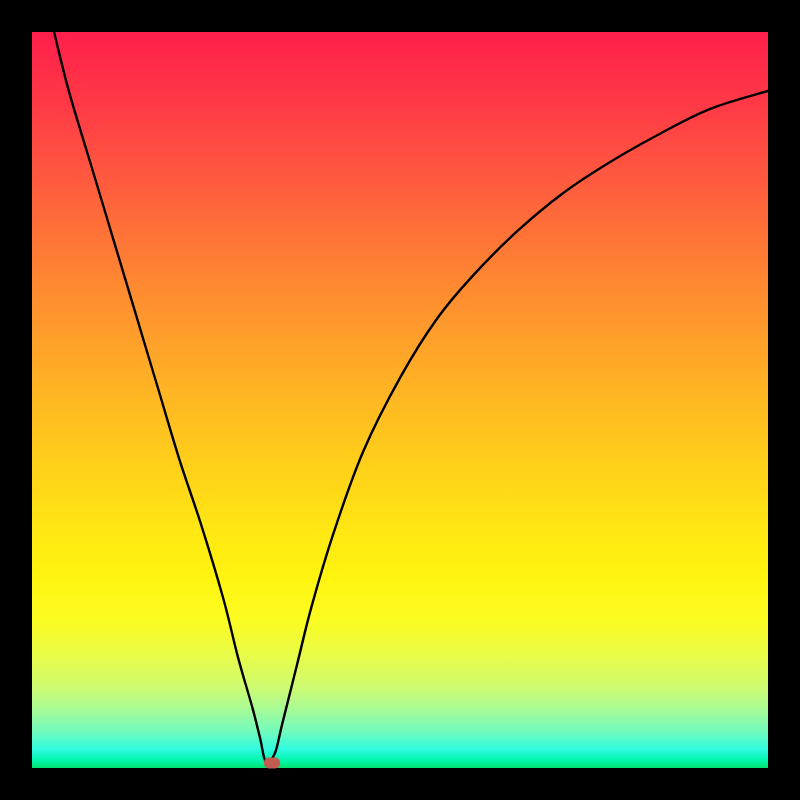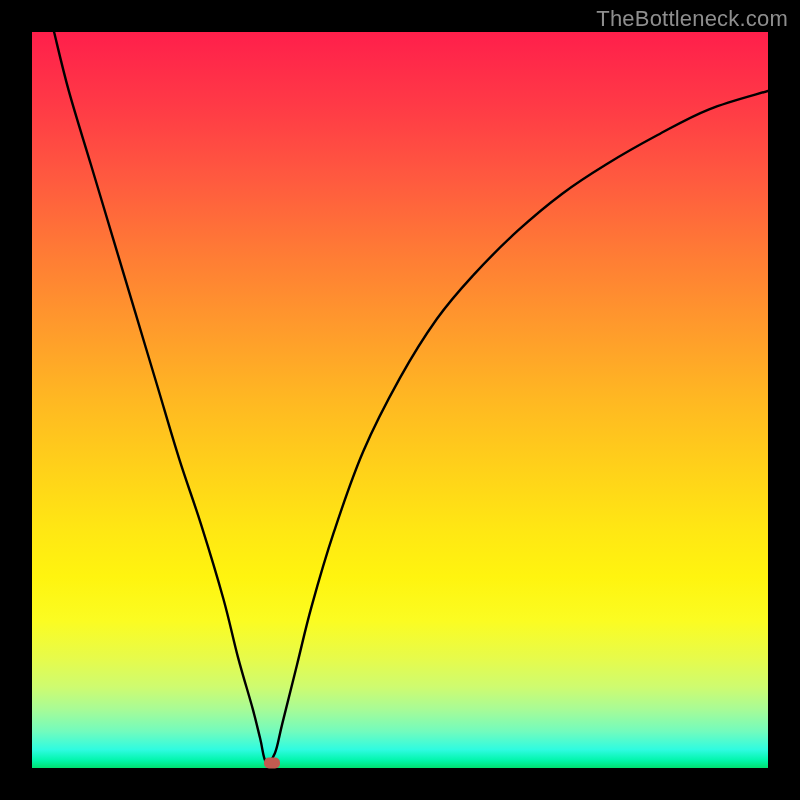--- a/index.html
+++ b/index.html
@@ -67,20 +67,19 @@
     height: 11px;
     border-radius: 5px;
     background: #c25b50;
     transform: translate(-50%, -50%);
   }
 </style>
 </head>
 <body>
 
 <div class="frame">
-  <div class="watermark">TheBottleneck.com</div>
   <div class="plot-area">
     <svg class="curve" viewBox="0 0 736 736" preserveAspectRatio="none">
       <path id="curve-path" fill="none" stroke="#000" stroke-width="2.4" stroke-linejoin="round" stroke-linecap="round" d="M 22.08 0.00 C 24.73 10.60, 30.18 35.03, 36.80 58.88 C 43.42 82.73, 50.93 105.98, 58.88 132.48 C 66.83 158.98, 73.01 179.58, 80.96 206.08 C 88.91 232.58, 95.09 253.18, 103.04 279.68 C 110.99 306.18, 117.17 326.78, 125.12 353.28 C 133.07 379.78, 139.25 401.71, 147.20 426.88 C 155.15 452.05, 161.33 467.95, 169.28 493.12 C 177.23 518.29, 184.74 542.87, 191.36 566.72 C 197.98 590.57, 200.78 605.73, 206.08 625.60 C 211.38 645.47, 216.83 662.55, 220.80 677.12 C 224.77 691.69, 225.78 697.02, 228.16 706.56 C 230.54 716.10, 231.40 727.46, 234.05 730.11 C 236.70 732.76, 239.97 728.17, 242.88 721.28 C 245.79 714.39, 246.27 707.74, 250.24 691.84 C 254.21 675.94, 259.66 654.16, 264.96 632.96 C 270.26 611.76, 273.06 597.93, 279.68 574.08 C 286.30 550.23, 292.49 528.30, 301.76 500.48 C 311.03 472.66, 319.28 447.34, 331.20 419.52 C 343.12 391.70, 354.75 369.77, 368.00 345.92 C 381.25 322.07, 391.55 305.59, 404.80 287.04 C 418.05 268.49, 427.03 258.78, 441.60 242.88 C 456.17 226.98, 469.86 213.29, 485.76 198.72 C 501.66 184.15, 514.02 173.84, 529.92 161.92 C 545.82 150.00, 556.86 143.08, 574.08 132.48 C 591.30 121.88, 607.05 112.98, 625.60 103.04 C 644.15 93.10, 657.25 85.23, 677.12 77.28 C 696.99 69.33, 725.40 62.19, 736.00 58.88"></path>
     </svg>
     <div id="marker" class="marker" style="left: 239.936px; top: 730.848px;"></div>
   </div>
 </div>
 
 </body></html>

